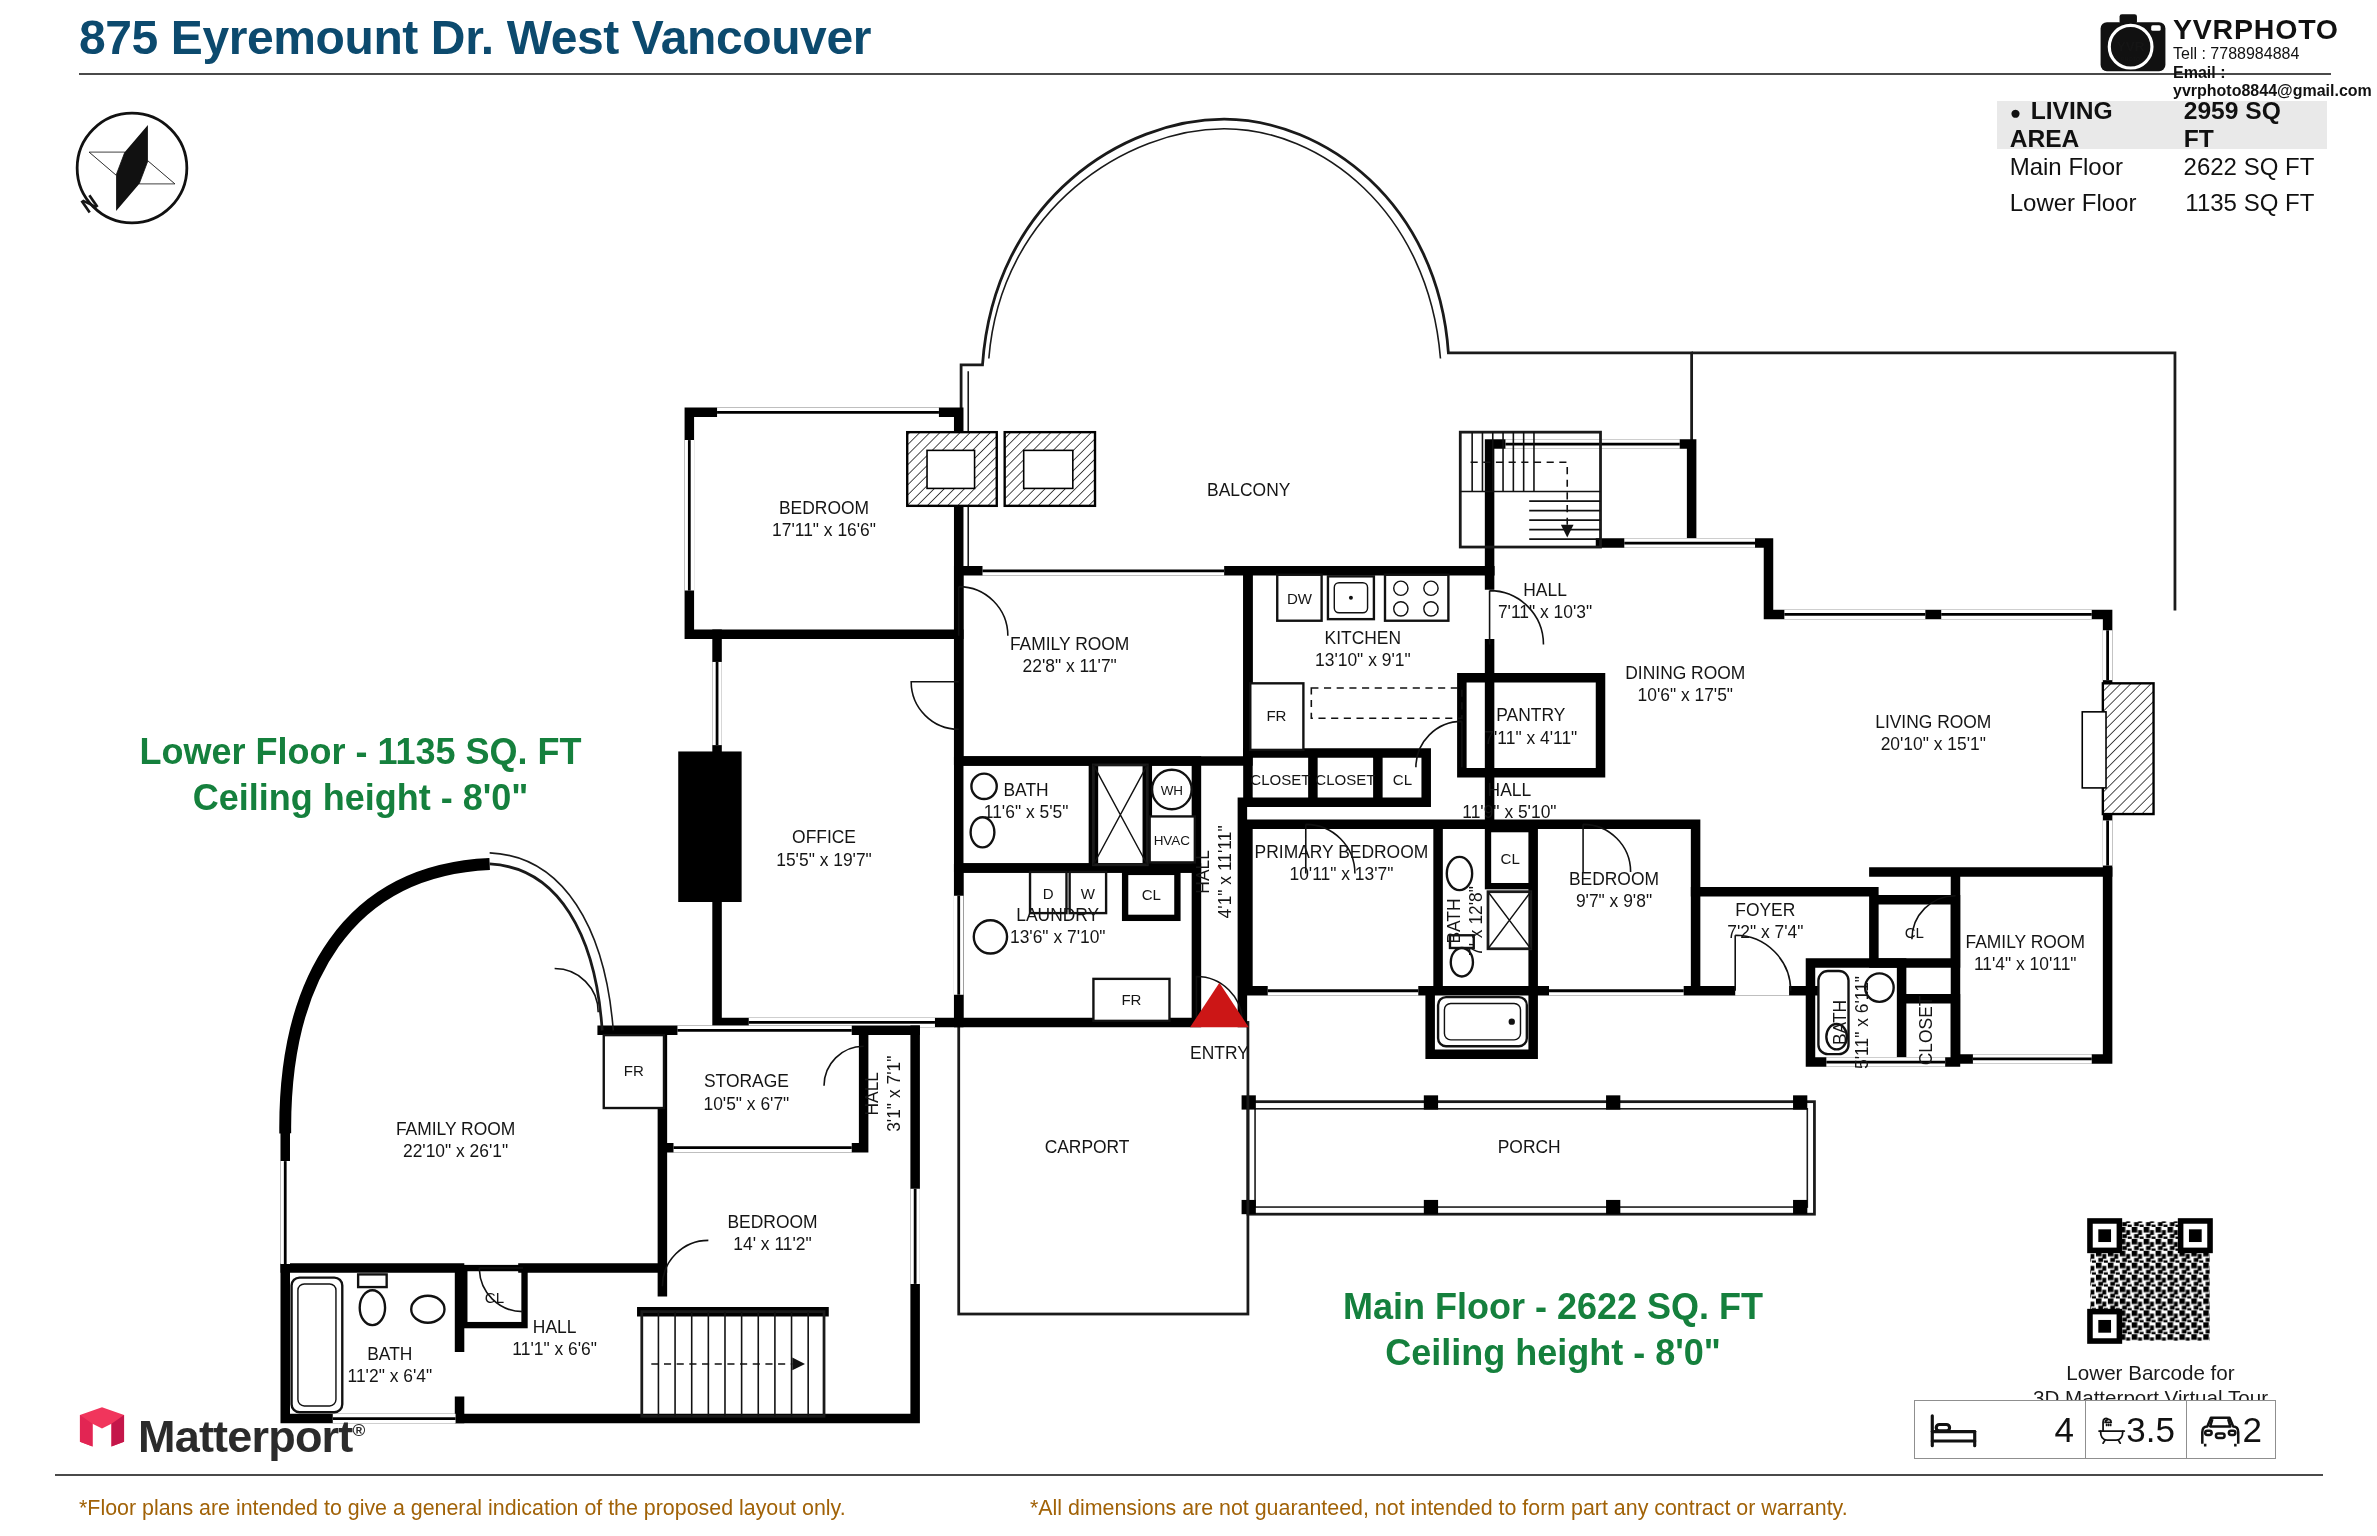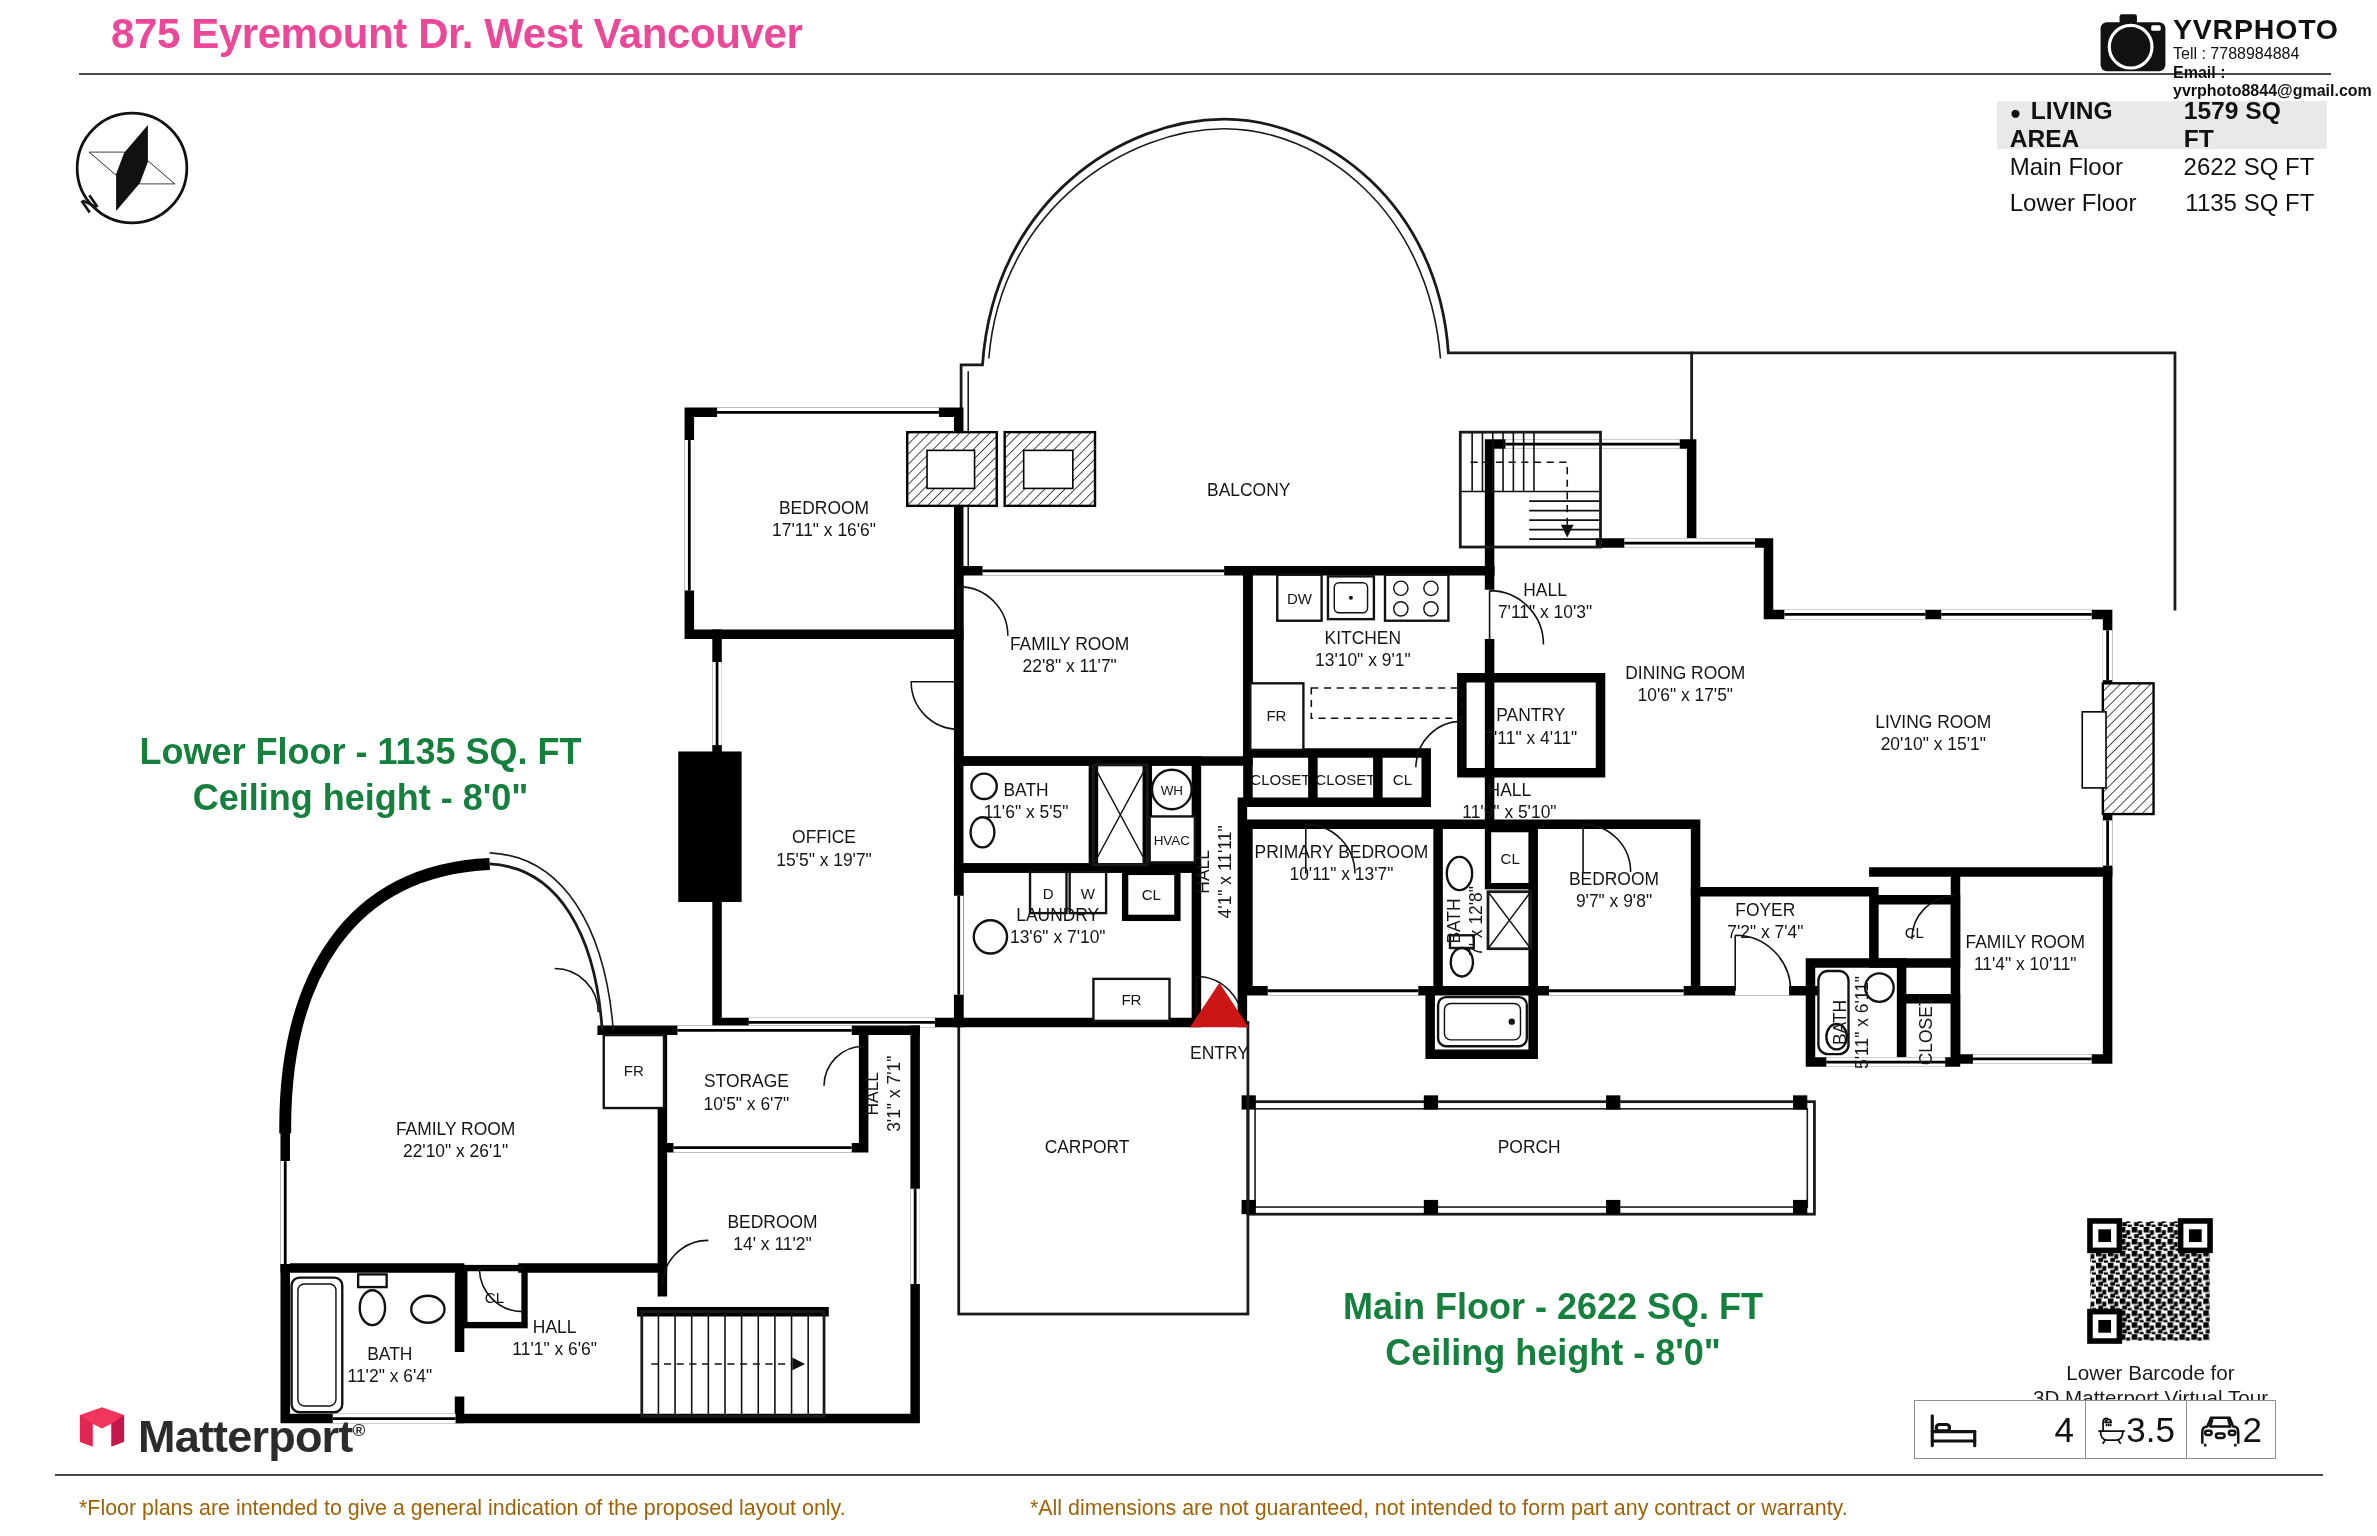--- a/index.html
+++ b/index.html
@@ -1,19 +1,19 @@
 <!DOCTYPE html>
 <html style="font-size:12.7px"><head>
 <meta charset="utf-8">
 <style>
   html,body{margin:0;padding:0;background:#fff;}
   #page{position:relative;width:2377px;height:1537px;background:#fff;overflow:hidden;
         font-family:"Liberation Sans",sans-serif;color:#111;}
   .abs{position:absolute;}
-  .title{left:79px;top:9.5px;font-size:42px;font-weight:bold;letter-spacing:-0.4px;color:#ec4899;margin-left:32px;}
+  .title{left:79px;top:9.5px;font-size:48px;font-weight:bold;letter-spacing:-0.4px;color:#0c4a6e;}
   .hline{left:79px;top:73px;width:2252px;height:2.4px;background:#4a4a4a;}
   .bline{left:55px;top:1474px;width:2268px;height:2.4px;background:#4a4a4a;}
   .brand-name{left:2173px;top:12.7px;font-size:28.5px;font-weight:bold;letter-spacing:0.8px;}
   .brand-tel{left:2173px;top:45px;font-size:16px;font-weight:normal;}
   .brand-email{left:2173px;top:64px;font-size:16px;font-weight:bold;}
   .atable{left:1997px;top:101px;width:330px;}
   .trow{display:flex;justify-content:space-between;align-items:center;padding:0 12.7px;}
   .trow.head{background:#e9e9e9;height:48px;font-size:24.6px;font-weight:bold;}
   .trow.body{height:36px;font-size:24px;}
   .bullet{margin-right:9.5px;font-size:19px;}
@@ -67,21 +67,21 @@
     <text x="40" y="50" text-anchor="middle" font-size="17" font-weight="bold" fill="#fff">YVR</text>
     <text x="40" y="63" text-anchor="middle" font-size="7" font-weight="bold" fill="#3fa8c9">PHOTO</text>
   </svg>
   <div class="abs brand-name">YVRPHOTO</div>
   <div class="abs brand-tel">Tell :  7788984884</div>
   <div class="abs brand-email">Email :  yvrphoto8844@gmail.com</div>
 
   <div class="abs atable">
     <div class="trow head">
       <span><span class="bullet">●</span><span>LIVING AREA</span></span>
-      <span>1579 SQ FT</span>
+      <span>2959 SQ FT</span>
     </div>
     <div class="trow body">
       <span>Main Floor</span>
       <span>2622 SQ FT</span>
     </div>
     <div class="trow body">
       <span>Lower Floor</span>
       <span>1135 SQ FT</span>
     </div>
   </div>

